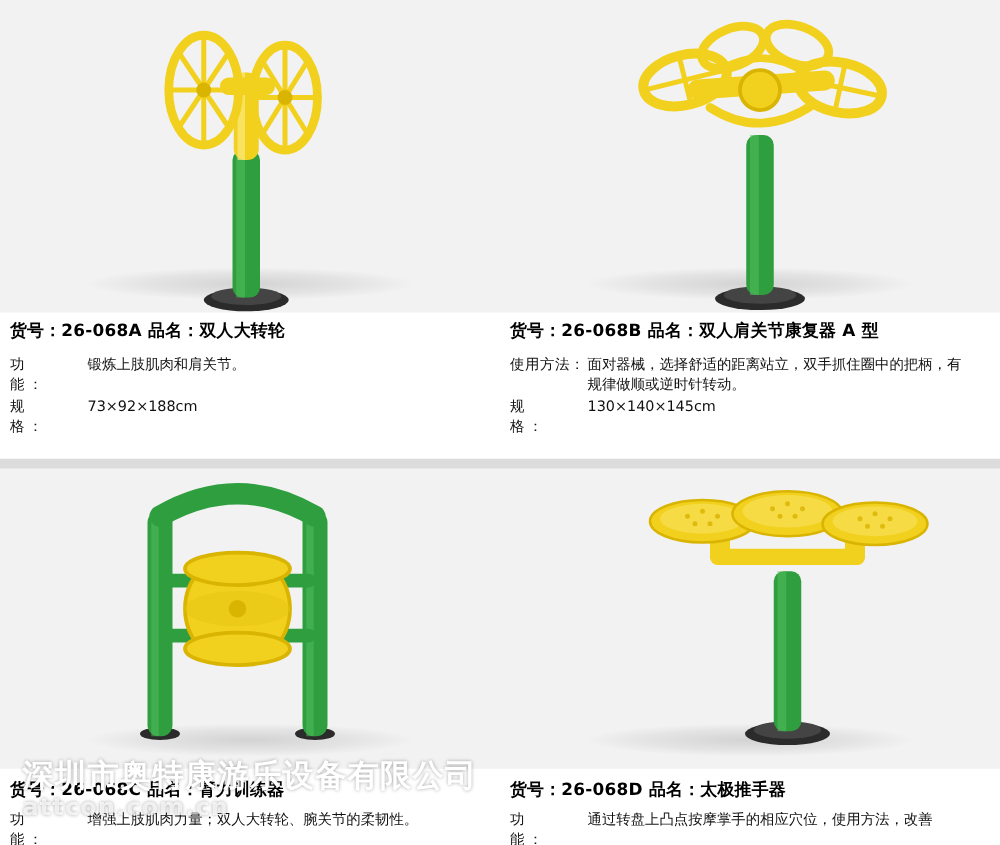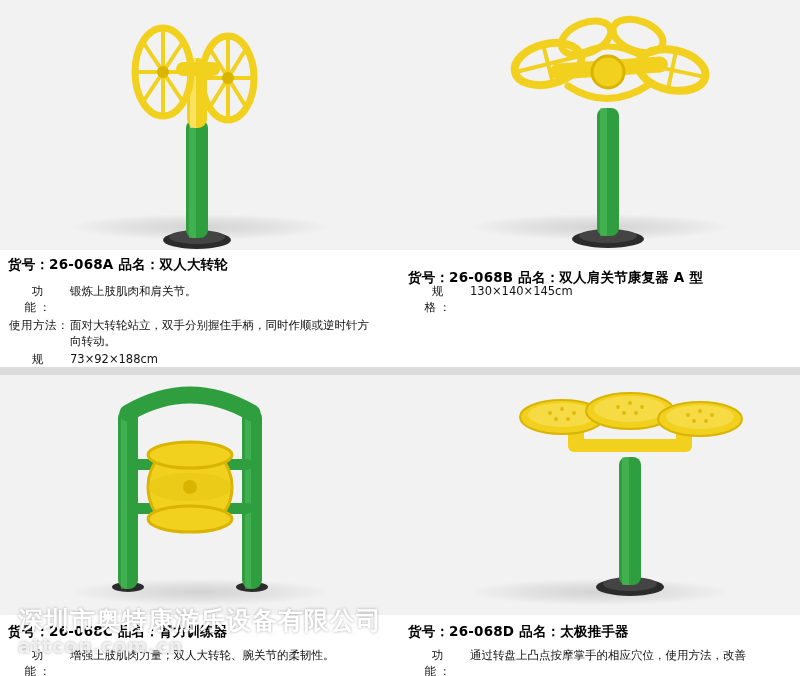--- a/index.html
+++ b/index.html
@@ -44,21 +44,21 @@
   .title-line{
     position:absolute;left:8px;
     font-weight:bold;font-size:13.5px;color:#000;
     white-space:nowrap;letter-spacing:0.2px;
   }
   .spec{
     position:absolute;left:8px;right:6px;
     font-size:11.5px;line-height:16px;color:#111;
   }
   .spec .lbl{
-    display:inline-block;width:62px;vertical-align:top;letter-spacing:3px;text-align:center;
+    display:inline-block;width:62px;vertical-align:top;letter-spacing:3px;
   }
   .spec .lbl.wide{letter-spacing:0.5px;width:62px;}
   .spec .val{display:inline-block;width:300px;vertical-align:top;}
   .spec-row{margin-bottom:2px;}
 
   
   .watermark{
     position:absolute;left:18px;top:604px;
     font-size:25px;font-weight:bold;color:#ffffff;
     text-shadow:0 0 3px rgba(0,0,0,0.35);
@@ -123,23 +123,20 @@
         </svg>
       </div>
 
       <div class="caption">
         <div class="title-line" style="top:256px;">货号：26-068A  品名：双人大转轮</div>
         <div class="spec" style="top:283px;">
           <div class="spec-row">
             <span class="lbl">功　　能：</span><span class="val">锻炼上肢肌肉和肩关节。</span>
           </div>
           <div class="spec-row">
-            <span class="lbl wide">使用方法：</span><span class="val">面对大转轮站立，双手分别握住手柄，同时作顺或逆时针方向转动。</span>
-          </div>
-          <div class="spec-row">
             <span class="lbl">规　　格：</span><span class="val">73×92×188cm</span>
           </div>
         </div>
       </div>
     </div>
 
     <div class="cell right">
       <div class="photo">
         <div class="ground"></div>
         <svg class="eq" viewBox="0 0 400 250">
@@ -174,22 +171,25 @@
           <g transform="translate(238,36) rotate(20)">
             <ellipse cx="0" cy="0" rx="26" ry="15" fill="none" stroke="#f2d01e" stroke-width="7"></ellipse>
           </g>
 
           <path d="M168 86 q40 26 82 -2" fill="none" stroke="#f2d01e" stroke-width="7" stroke-linecap="round"></path>
           <path d="M176 56 q34 -20 68 2" fill="none" stroke="#f2d01e" stroke-width="6" stroke-linecap="round"></path>
         </svg>
       </div>
 
       <div class="caption">
-        <div class="title-line" style="top:269px;">货号：26-068B  品名：双人肩关节康复器 A 型</div>
+        <div class="title-line" style="top:256px;">货号：26-068B  品名：双人肩关节康复器 A 型</div>
         <div class="spec" style="top:283px;">
+          <div class="spec-row">
+            <span class="lbl wide">使用方法：</span><span class="val">面对器械，选择舒适的距离站立，双手抓住圈中的把柄，有规律做顺或逆时针转动。</span>
+          </div>
           <div class="spec-row">
             <span class="lbl">规　　格：</span><span class="val">130×140×145cm</span>
           </div>
         </div>
       </div>
     </div>
 
     <div class="divider" style="top:367px;"></div>
   </div>
 

